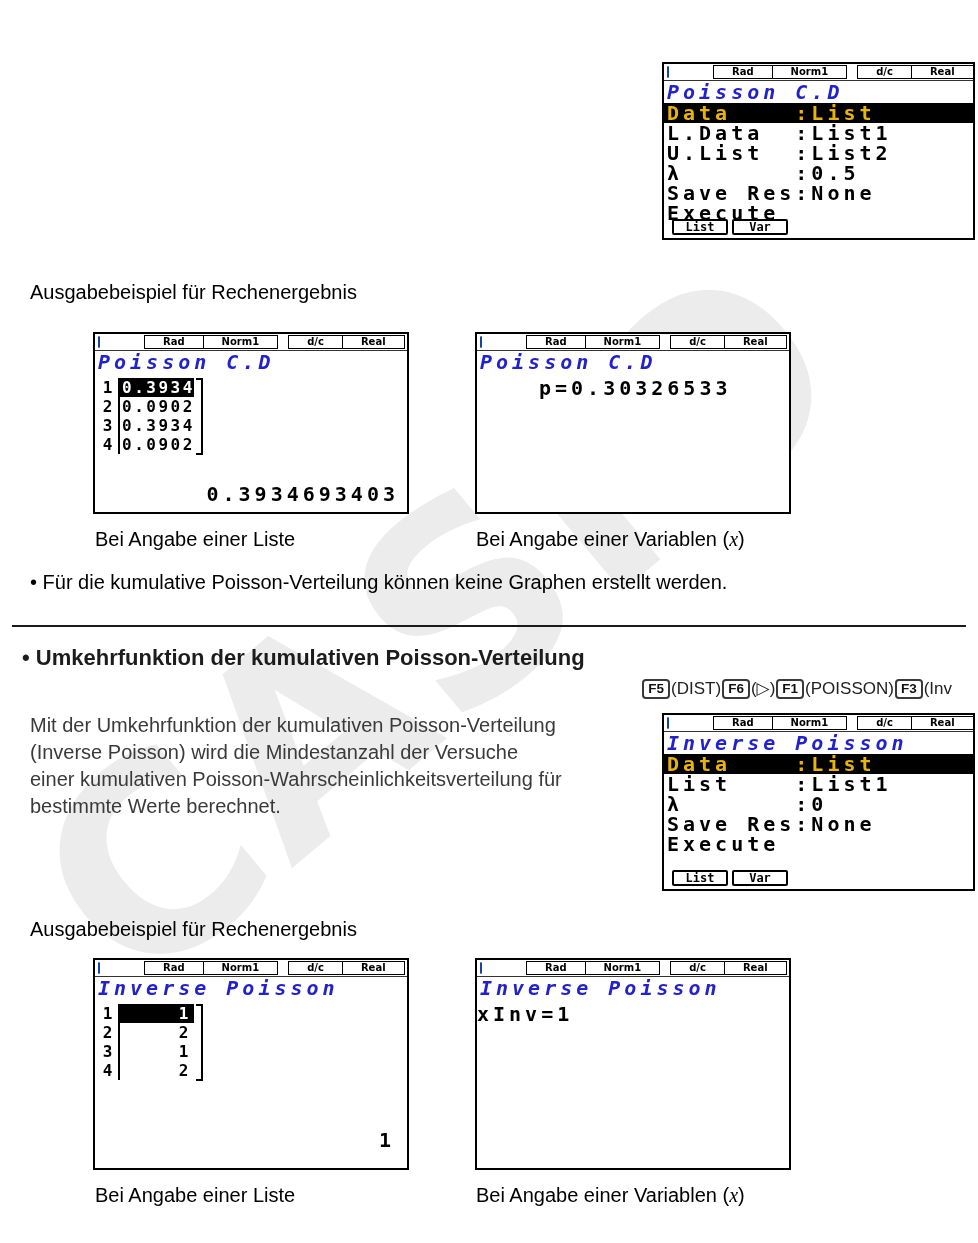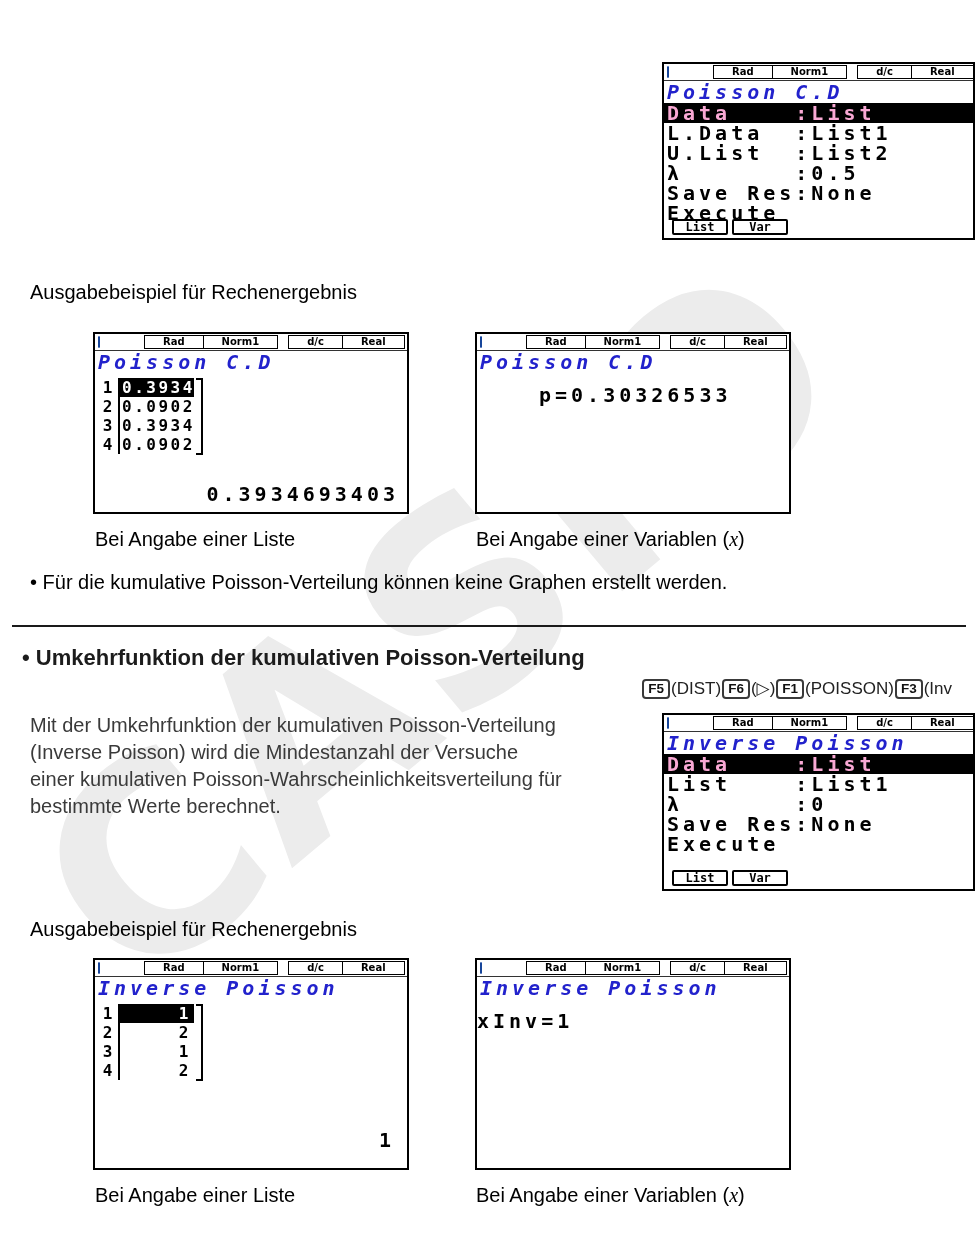--- a/index.html
+++ b/index.html
@@ -100,21 +100,21 @@
   }
   .mrow {
     font-size:20px;
     line-height:20px;
     letter-spacing:4px;
     padding-left:3px;
     white-space:pre;
     font-weight:bold;
     color:#000;
   }
-  .mrow.hl { background:#000; color:#f9a8d4; }
+  .mrow.hl { background:#000; color:#eab308; }
 
   .softkeys { position:absolute; left:8px; bottom:3px; display:flex; gap:4px; }
   .softkey {
     display:block;
     width:56px; height:16px;
     border:2px solid #000;
     border-radius:2px;
     font-size:12px;
     font-weight:bold;
     line-height:12px;
@@ -143,21 +143,21 @@
     right:8px; bottom:6px;
     font-size:20px;
     font-weight:bold;
     letter-spacing:4px;
     color:#000;
     white-space:pre;
   }
 
   
   .vresult {
-    margin-top:10px;
+    margin-top:3px;
     font-size:20px;
     font-weight:bold;
     letter-spacing:4px;
     color:#000;
     white-space:pre;
   }
   .vresult.indent-p { padding-left:62px; }
   .vresult.indent-x { }
 </style>
 </head>

